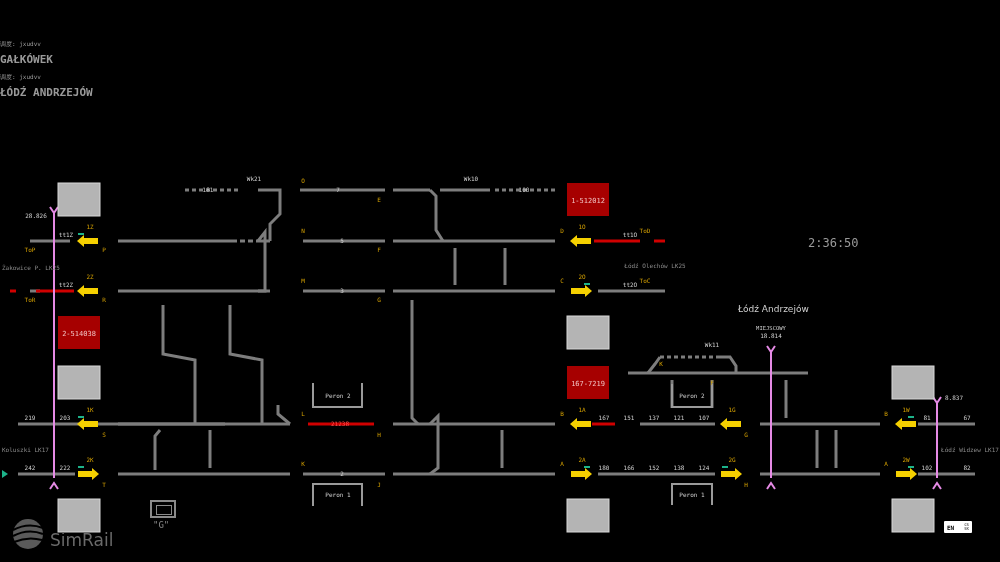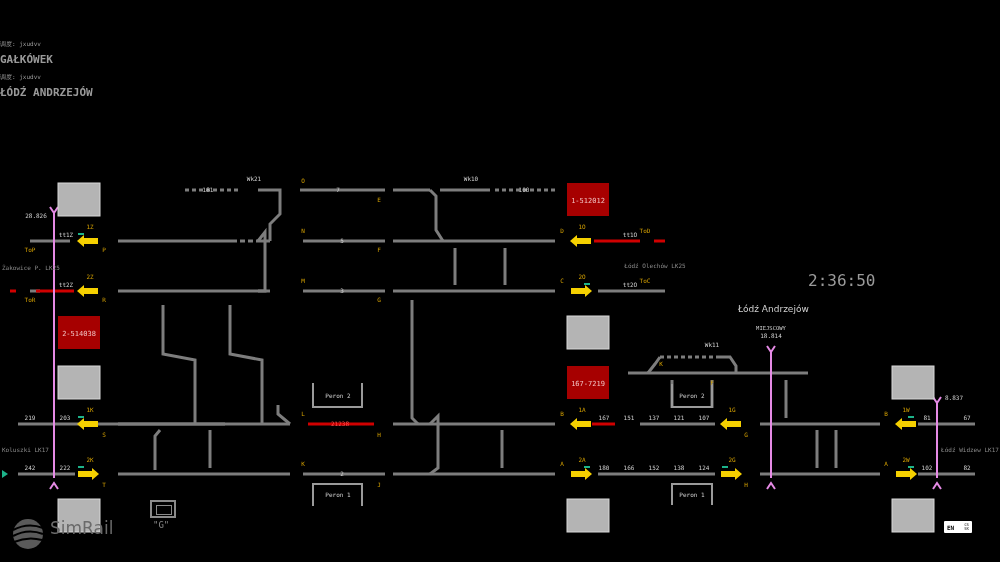--- a/index.html
+++ b/index.html
@@ -1,23 +1,23 @@
 <!DOCTYPE html>
 <html><head>
 <meta charset="utf-8">
 <style>
   html,body{margin:0;padding:0;background:#000;}
   body{width:1000px;height:562px;overflow:hidden;position:relative;font-family:"DejaVu Sans Mono","Liberation Mono",monospace;}
   #scene{position:absolute;left:0;top:0;width:1000px;height:562px;}
   .hdr{position:absolute;left:0;width:1000px;color:#9a9a9a;}
   .hdr.small{font-size:6px;}
   .hdr.big{font-size:11px;font-weight:bold;}
-  .clock{position:absolute;left:808px;top:236px;color:#9a9a9a;font-size:16px;margin-top:35px;}
+  .clock{position:absolute;left:808px;top:236px;color:#9a9a9a;font-size:12px;}
   .station{position:absolute;left:738px;top:304px;color:#d0d0d0;font-size:9px;font-family:"DejaVu Sans","Liberation Sans",sans-serif;}
-  .logo{position:absolute;left:10px;top:518px;display:flex;align-items:flex-start;gap:4px;color:#6a6a6a;font-family:"DejaVu Sans","Liberation Sans",sans-serif;font-size:17px;}
+  .logo{position:absolute;left:10px;top:518px;display:flex;align-items:flex-end;gap:4px;color:#6a6a6a;font-family:"DejaVu Sans","Liberation Sans",sans-serif;font-size:17px;}
   .lang{position:absolute;left:944px;top:521px;width:28px;height:12px;background:#fff;border-radius:1px;font-size:6px;color:#000;display:flex;align-items:center;justify-content:space-between;padding:0 3px;box-sizing:border-box;font-weight:bold;}
   .lang small{font-size:4px;color:#666;line-height:4px;}
   svg text{font-family:"DejaVu Sans Mono","Liberation Mono",monospace;}
 </style>
 </head>
 <body>
 
 <div id="scene">
 
   <div class="hdr small" style="top:40px">调度: jxudvv</div>

